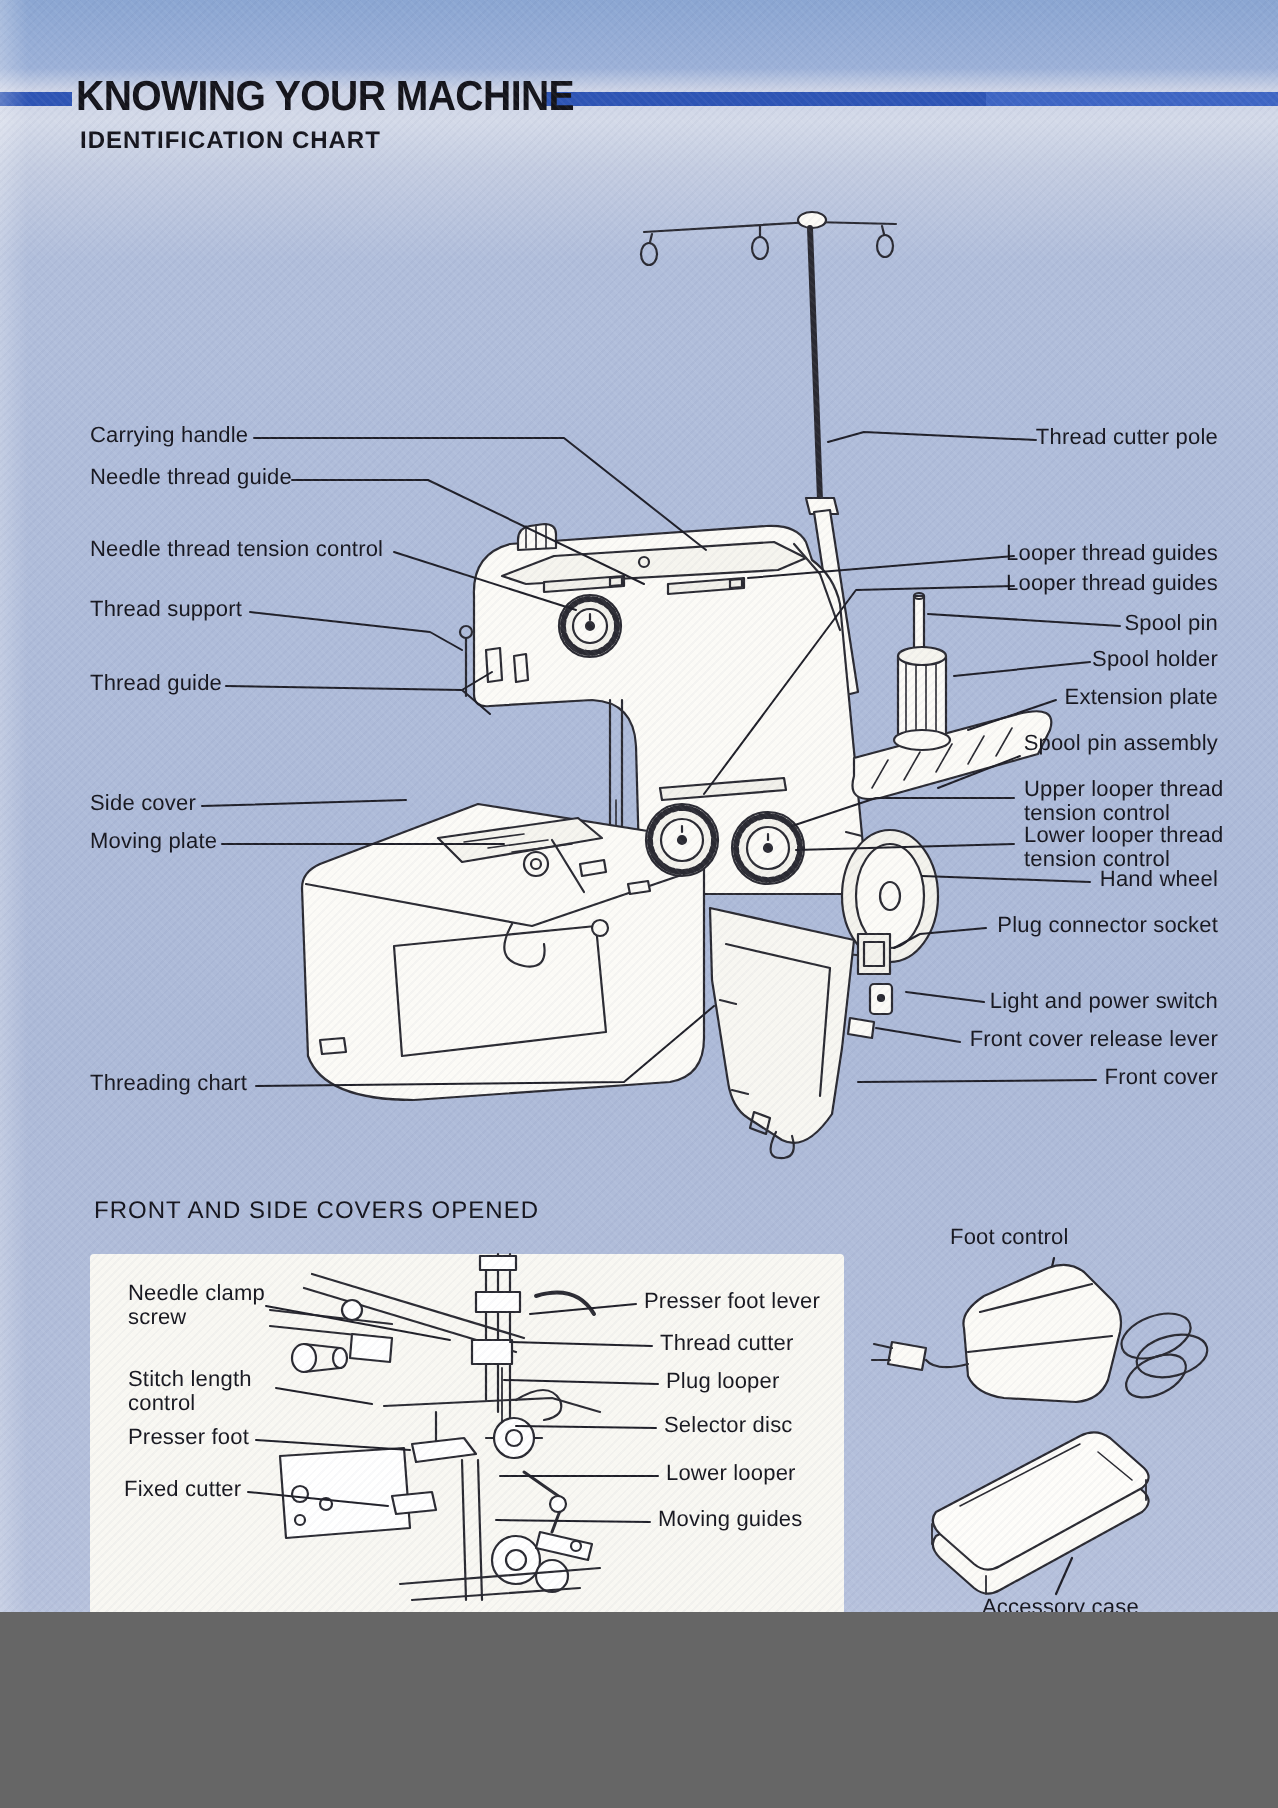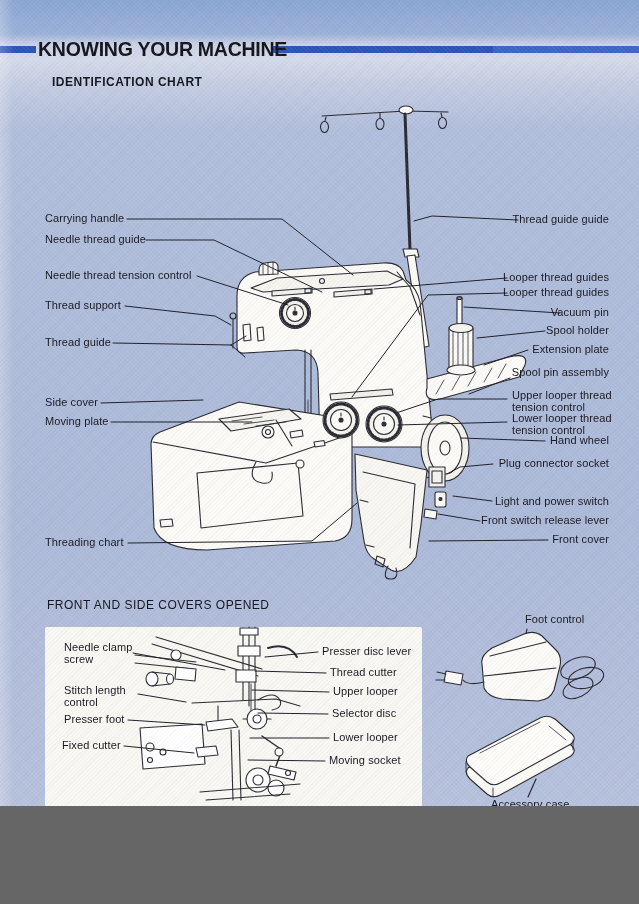--- a/index.html
+++ b/index.html
@@ -19,21 +19,21 @@
   }
   .title{
     position:absolute;left:38px;top:37px;margin:0;
     font-size:21px;font-weight:bold;color:#14141b;letter-spacing:-.3px;
     transform:scaleX(.93);transform-origin:left center;white-space:nowrap;
   }
   .rule{position:absolute;height:7px;top:46px;}
   .rule-left{left:0;width:36px;background:#2e55b5;}
   .rule-right{left:271px;width:368px;background:linear-gradient(90deg,#2e55b5 0 222px,#3f66c4 222px);}
   .subtitle{
-    position:absolute;left:40px;top:63px;margin:12px;
+    position:absolute;left:40px;top:63px;margin:0;
     font-size:12px;font-weight:bold;color:#15151d;letter-spacing:.5px;white-space:nowrap;
   }
   .section2{
     position:absolute;left:47px;top:598px;margin:0;
     font-size:12px;font-weight:normal;color:#15151d;letter-spacing:.5px;white-space:nowrap;
   }
   .whitebox{
     position:absolute;left:45px;top:627px;width:377px;height:181px;
     background:#f8f7f2;border-radius:2px;
   }
@@ -269,46 +269,46 @@
 
   <div class="lbl" style="left:45px;top:212px">Carrying handle</div>
   <div class="lbl" style="left:45px;top:233px">Needle thread guide</div>
   <div class="lbl" style="left:45px;top:269px">Needle thread tension control</div>
   <div class="lbl" style="left:45px;top:299px">Thread support</div>
   <div class="lbl" style="left:45px;top:336px">Thread guide</div>
   <div class="lbl" style="left:45px;top:396px">Side cover</div>
   <div class="lbl" style="left:45px;top:415px">Moving plate</div>
   <div class="lbl" style="left:45px;top:536px">Threading chart</div>
 
-  <div class="lbl" style="right:30px;top:213px">Thread guide guide</div>
+  <div class="lbl" style="right:30px;top:213px">Thread cutter pole</div>
   <div class="lbl" style="right:30px;top:271px">Looper thread guides</div>
   <div class="lbl" style="right:30px;top:286px">Looper thread guides</div>
-  <div class="lbl" style="right:30px;top:306px">Vacuum pin</div>
+  <div class="lbl" style="right:30px;top:306px">Spool pin</div>
   <div class="lbl" style="right:30px;top:324px">Spool holder</div>
   <div class="lbl" style="right:30px;top:343px">Extension plate</div>
   <div class="lbl" style="right:30px;top:366px">Spool pin assembly</div>
   <div class="lbl wrap" style="left:512px;top:412px;width:104px">Lower looper thread tension control</div>
   <div class="lbl wrap" style="left:512px;top:389px;width:104px">Upper looper thread tension control</div>
   <div class="lbl" style="right:30px;top:434px">Hand wheel</div>
   <div class="lbl" style="right:30px;top:457px">Plug connector socket</div>
   <div class="lbl" style="right:30px;top:495px">Light and power switch</div>
-  <div class="lbl" style="right:30px;top:514px">Front switch release lever</div>
+  <div class="lbl" style="right:30px;top:514px">Front cover release lever</div>
   <div class="lbl" style="right:30px;top:533px">Front cover</div>
 
   <div class="lbl wrap" style="left:64px;top:641px;width:82px">Needle clamp screw</div>
   <div class="lbl wrap" style="left:64px;top:684px;width:82px">Stitch length control</div>
   <div class="lbl" style="left:64px;top:713px">Presser foot</div>
   <div class="lbl" style="left:62px;top:739px">Fixed cutter</div>
-  <div class="lbl" style="left:322px;top:645px">Presser disc lever</div>
+  <div class="lbl" style="left:322px;top:645px">Presser foot lever</div>
   <div class="lbl" style="left:330px;top:666px">Thread cutter</div>
-  <div class="lbl" style="left:333px;top:685px">Upper looper</div>
+  <div class="lbl" style="left:333px;top:685px">Plug looper</div>
   <div class="lbl" style="left:332px;top:707px">Selector disc</div>
   <div class="lbl" style="left:333px;top:731px">Lower looper</div>
-  <div class="lbl" style="left:329px;top:754px">Moving socket</div>
-
-  <div class="lbl" style="left:525px;top:613px">Foot control</div>
+  <div class="lbl" style="left:329px;top:754px">Moving guides</div>
+
+  <div class="lbl" style="left:475px;top:613px">Foot control</div>
   <div class="lbl" style="left:491px;top:798px">Accessory case</div>
 
   <div class="watermark">@ H&amp;R Sewing and Vacuum</div>
   <div class="pagenum">2</div>
 
   <div class="texture"></div>
 </div>
 
 </body></html>

